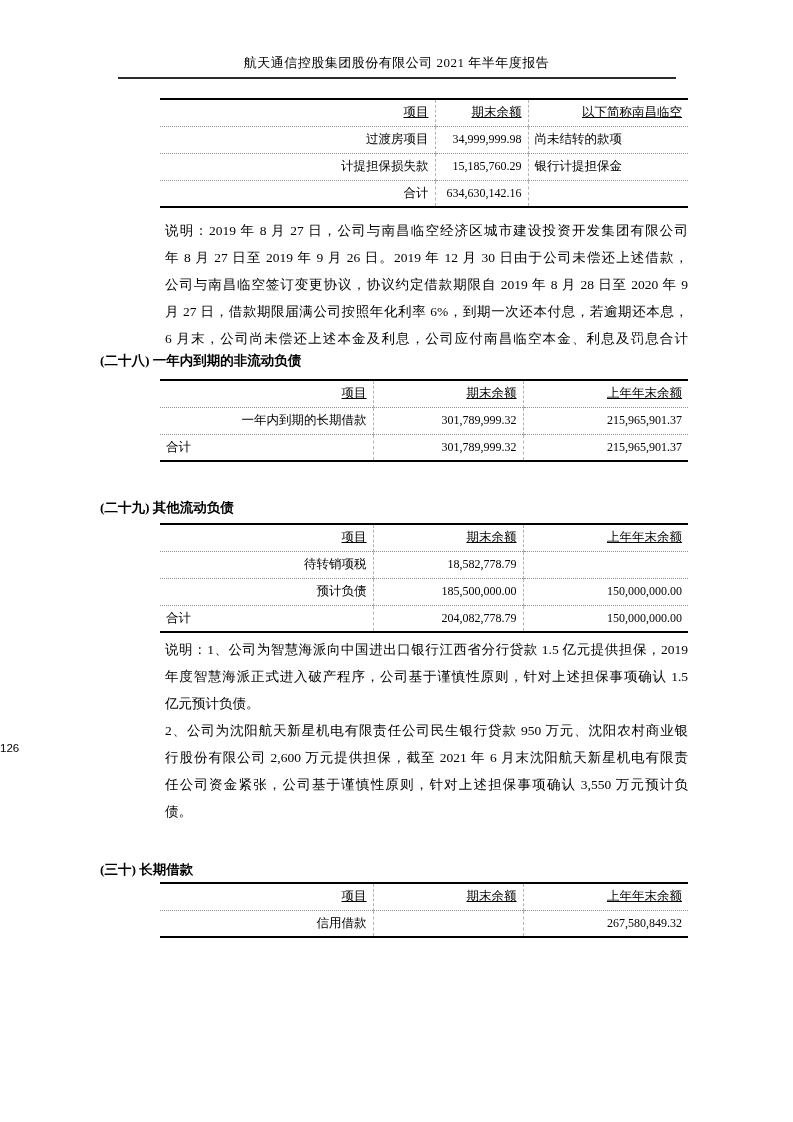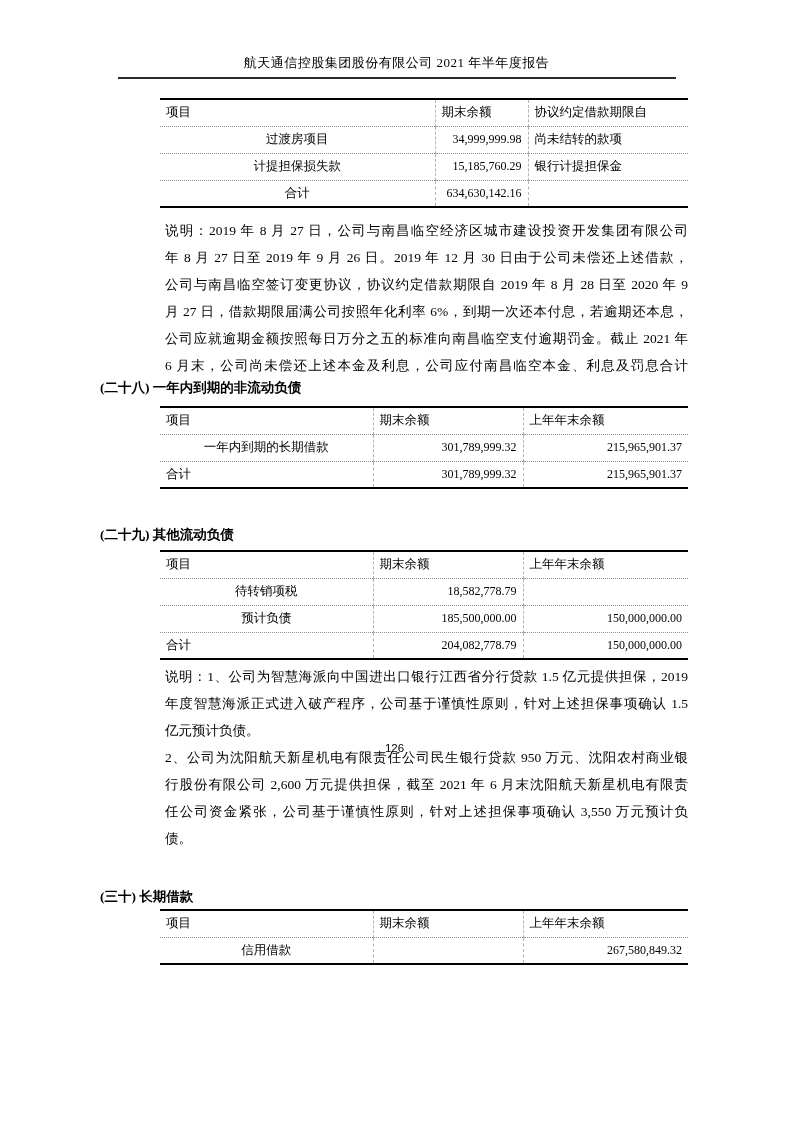--- a/index.html
+++ b/index.html
@@ -39,24 +39,24 @@
   }
   table.tbl td {
     height: 27px;
     padding: 0 6px;
     vertical-align: middle;
     overflow: hidden;
     white-space: nowrap;
   }
   table.tbl tr + tr td { border-top: 1px dotted #8f8f8f; }
   table.tbl td + td { border-left: 1px dashed #b3b3b3; }
-  td.l { text-align: center; }
+  td.l { text-align: right; }
   td.c { }
   td.r { text-align: right; font-size: 12px; padding-right: 3px; }
-  tr.hdr td { text-align: left; }
+  tr.hdr td { text-align: right; text-decoration: underline; }
   .t1 { margin-top: 19px; }
 
   
   .para {
     margin-left: 165px;
     width: 523px;
     font-size: 13.5px;
   }
   .para1 { margin-top: 9px; }
   .para2 { margin-top: 3px; }
@@ -80,21 +80,21 @@
   .sec30 { margin-top: 36px; margin-bottom: 0; }
   .t2 { margin-top: 9px; }
   .t3 { margin-top: 6px; }
   .t4 { margin-top: 3px; }
 
   
   .page-num {
     position: absolute;
     left: 0; right: 4px;
     bottom: 36px;
-    text-align: center;
+    text-align: left;
     font-size: 11.5px;
     font-family: "Liberation Sans", sans-serif;
   }
 </style>
 </head>
 <body>
 
 <div class="page">
 
   <div class="doc-header">航天通信控股集团股份有限公司 2021 年半年度报告</div>
@@ -103,21 +103,21 @@
   <table class="tbl t1">
     <colgroup>
         <col style="width:275px">
         <col style="width:93px">
         <col style="width:160px">
       </colgroup>
     <tbody>
       <tr class="hdr">
         <td>项目</td>
         <td>期末余额</td>
-        <td>协议约定借款期限自</td>
+        <td>以下简称南昌临空</td>
       </tr>
       <tr>
         <td class="l">过渡房项目</td>
         <td class="r">34,999,999.98</td>
         <td class="c">尚未结转的款项</td>
       </tr>
       <tr>
         <td class="l">计提担保损失款</td>
         <td class="r">15,185,760.29</td>
         <td class="c">银行计提担保金</td>
@@ -128,21 +128,20 @@
         <td class="c"></td>
       </tr>
     </tbody>
   </table>
 
   <div class="para para1">
     <div class="pline">说明：2019 年 8 月 27 日，公司与南昌临空经济区城市建设投资开发集团有限公司</div>
     <div class="pline">年 8 月 27 日至 2019 年 9 月 26 日。2019 年 12 月 30 日由于公司未偿还上述借款，</div>
     <div class="pline">公司与南昌临空签订变更协议，协议约定借款期限自 2019 年 8 月 28 日至 2020 年 9</div>
     <div class="pline">月 27 日，借款期限届满公司按照年化利率 6%，到期一次还本付息，若逾期还本息，</div>
-    <div class="pline">公司应就逾期金额按照每日万分之五的标准向南昌临空支付逾期罚金。截止 2021 年</div>
     <div class="pline">6 月末，公司尚未偿还上述本金及利息，公司应付南昌临空本金、利息及罚息合计</div>
   </div>
 
   <div class="sec sec28">(二十八) 一年内到期的非流动负债</div>
   <table class="tbl t2">
     <colgroup>
         <col style="width:213px">
         <col style="width:150px">
         <col style="width:165px">
       </colgroup>

